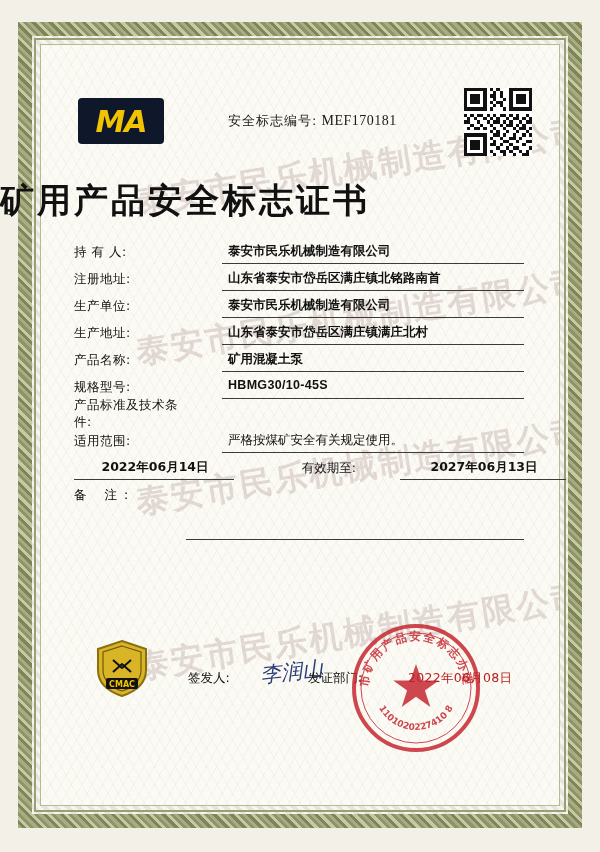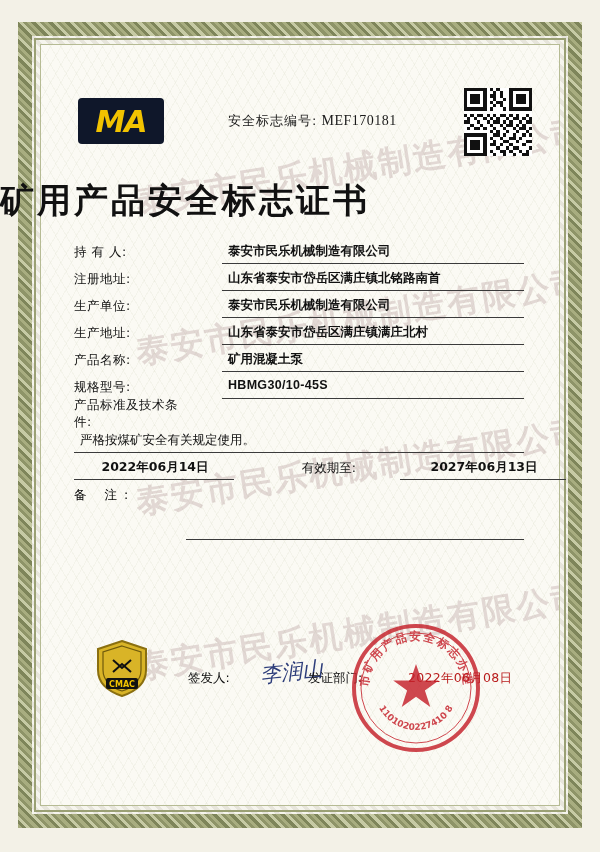--- a/index.html
+++ b/index.html
@@ -462,20 +462,21 @@
     <div class="row">
       <span class="lbl">规格型号:</span>
       <span class="val mono">HBMG30/10-45S</span>
     </div>
 
     <div class="row">
       <span class="lbl">产品标准及技术条件:</span>
     </div>
 
     <div class="row">
+      <span class="lbl">适用范围:</span>
       <span class="val thin">严格按煤矿安全有关规定使用。</span>
     </div>
 
     <div class="row split">
       <span class="val val-a val-center">2022年06月14日</span>
       <span class="lbl-b">有效期至:</span>
       <span class="val val-b val-center">2027年06月13日</span>
     </div>
 
     <div class="remark-row">

